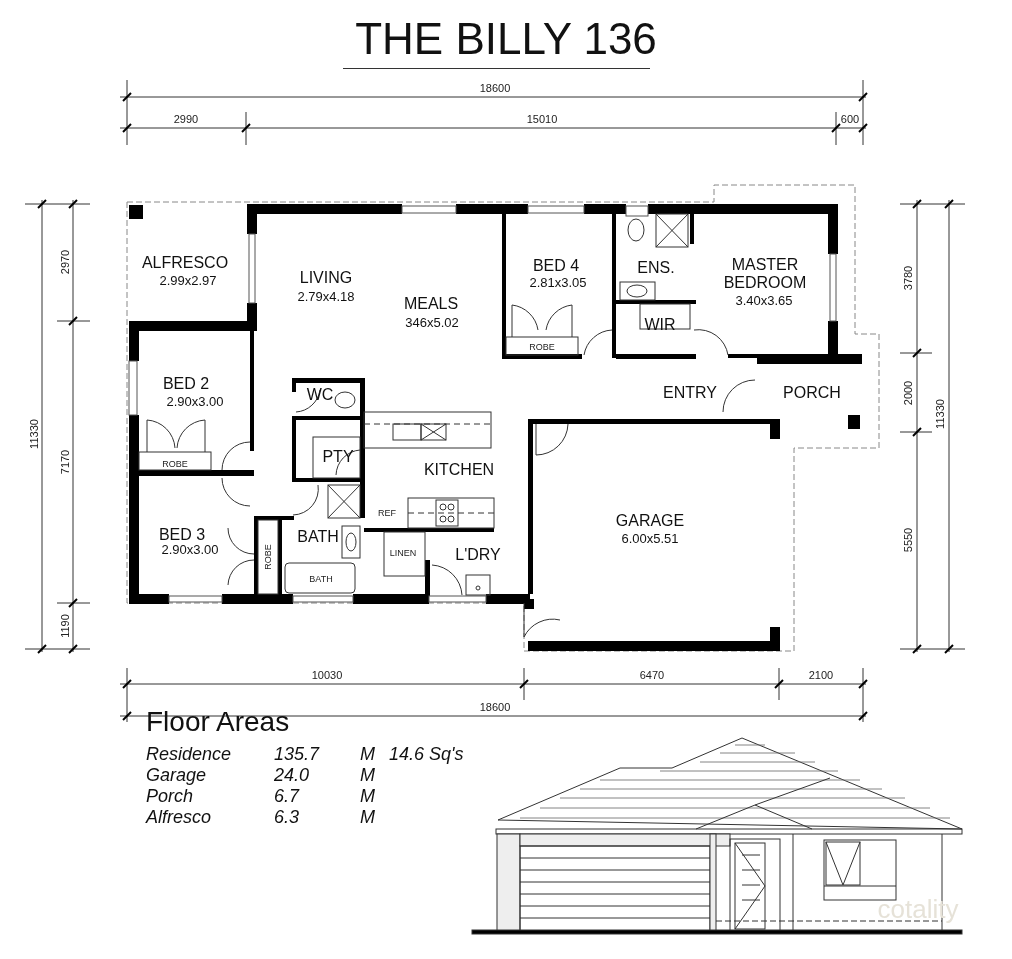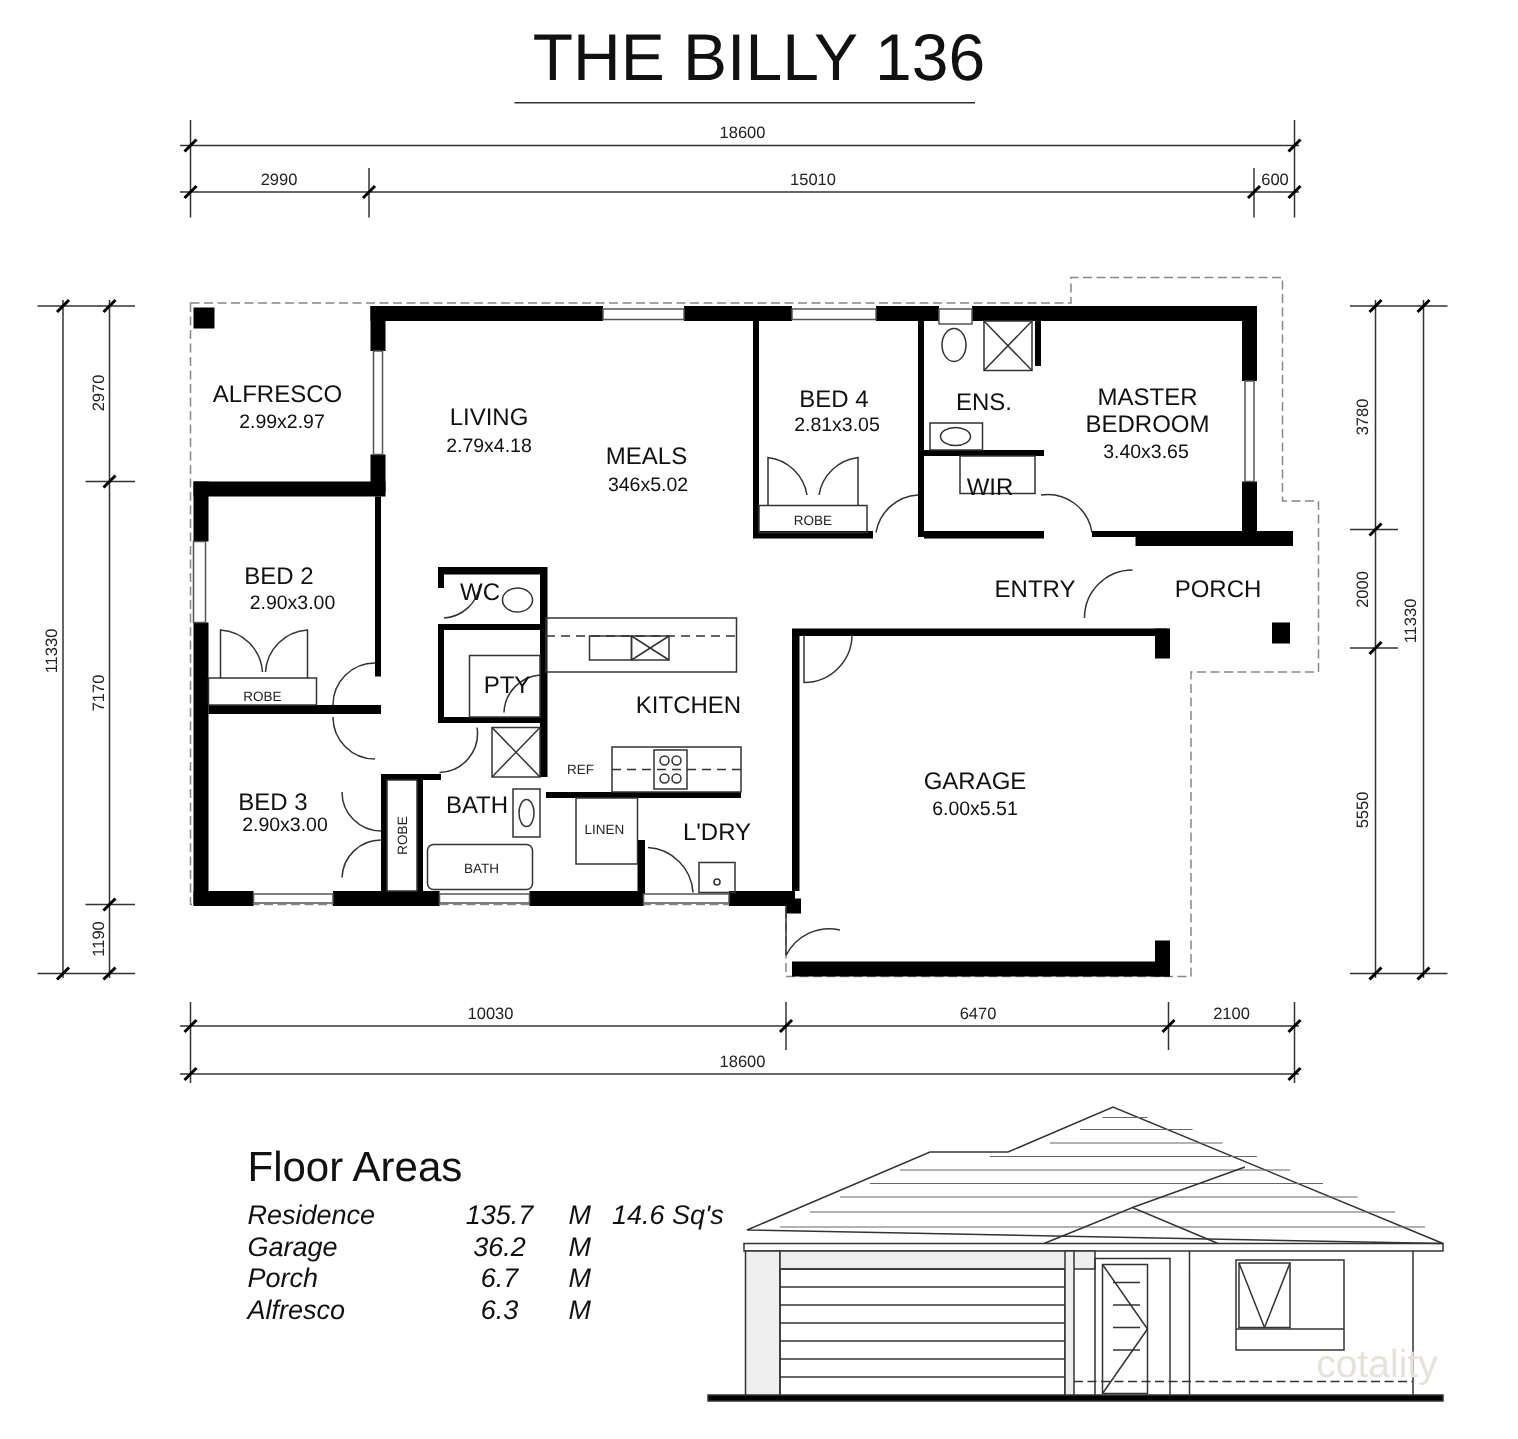--- a/index.html
+++ b/index.html
@@ -5,26 +5,26 @@
   html,body{margin:0;padding:0;background:#fff;}
   body{width:1012px;height:959px;position:relative;overflow:hidden;font-family:"Liberation Sans",sans-serif;color:#111;}
   .abs{position:absolute;}
   .title{left:0;width:1012px;top:14px;text-align:center;font-size:44px;letter-spacing:0px;font-weight:400;}
   .title-line{left:343px;top:68px;width:307px;height:1px;background:#333;}
   svg text{font-family:"Liberation Sans",sans-serif;}
   .dim{font-size:11px;fill:#222;}
   .room{font-size:16px;fill:#111;}
   .rsz{font-size:13px;fill:#111;}
   .small{font-size:9px;fill:#222;}
-  .areas{left:146px;top:762px;margin-left:19px;}
+  .areas{left:146px;top:706px;}
   .areas h2{margin:0 0 6px 0;font-size:28px;font-weight:400;}
   .areas table{border-collapse:collapse;font-size:18px;line-height:21px;font-style:italic;}
   .areas td{padding:0;vertical-align:top;}
   .areas td.lbl{width:128px;}
-  .areas td.val{text-align:center;width:80px;padding-right:6px;}
+  .areas td.val{text-align:left;width:80px;padding-right:6px;}
   .areas td.unit{width:10px;}
   .areas tr.total td{padding-top:5px;}
 </style>
 </head>
 <body>
 
 <div class="abs title">THE BILLY 136</div>
 <div class="abs title-line"></div>
 
 <svg class="abs" style="left:0;top:0" width="1012" height="959">
@@ -341,21 +341,21 @@
   <table>
     <tbody>
         <tr>
       <td class="lbl">Residence</td>
       <td class="val">135.7</td>
       <td class="unit">M</td>
       <td style="padding-left:14px">14.6 Sq's</td>
     </tr>
     <tr>
       <td class="lbl">Garage</td>
-      <td class="val">36.2</td>
+      <td class="val">24.0</td>
       <td class="unit">M</td>
       <td style="padding-left:8px"></td>
     </tr>
     <tr>
       <td class="lbl">Porch</td>
       <td class="val">6.7</td>
       <td class="unit">M</td>
       <td style="padding-left:8px"></td>
     </tr>
     <tr>

